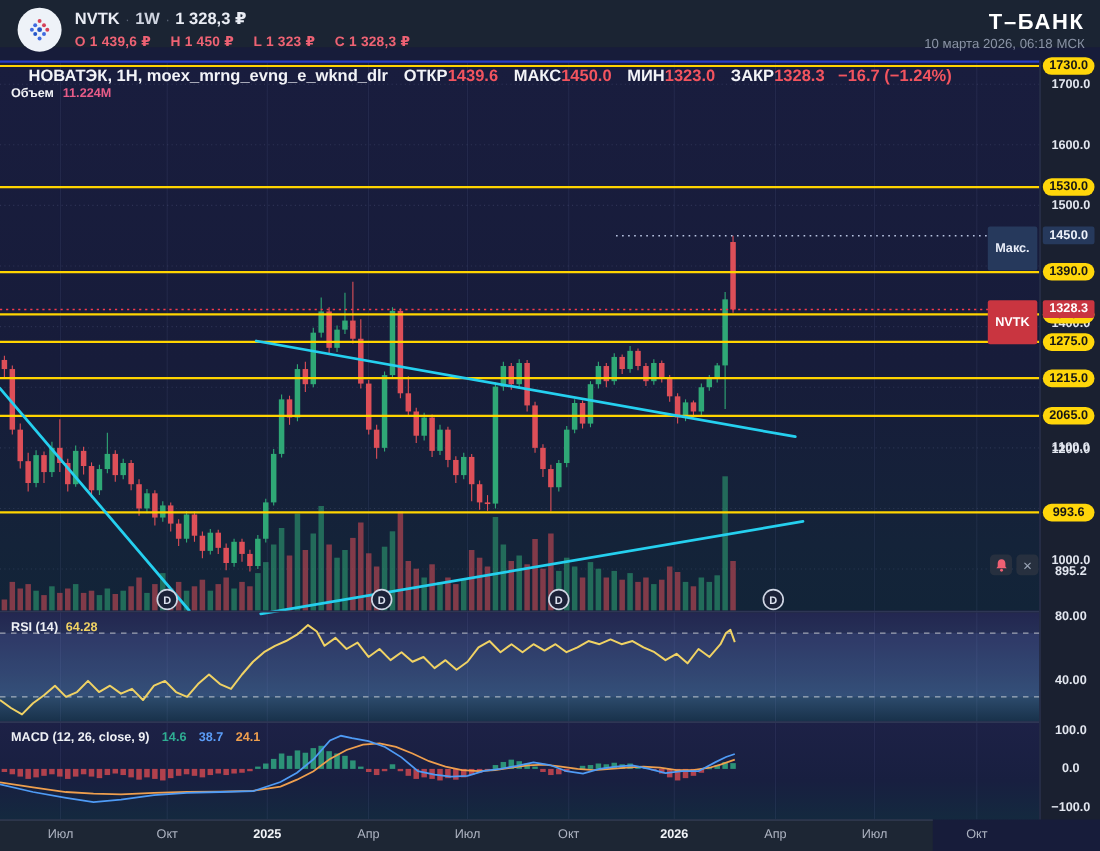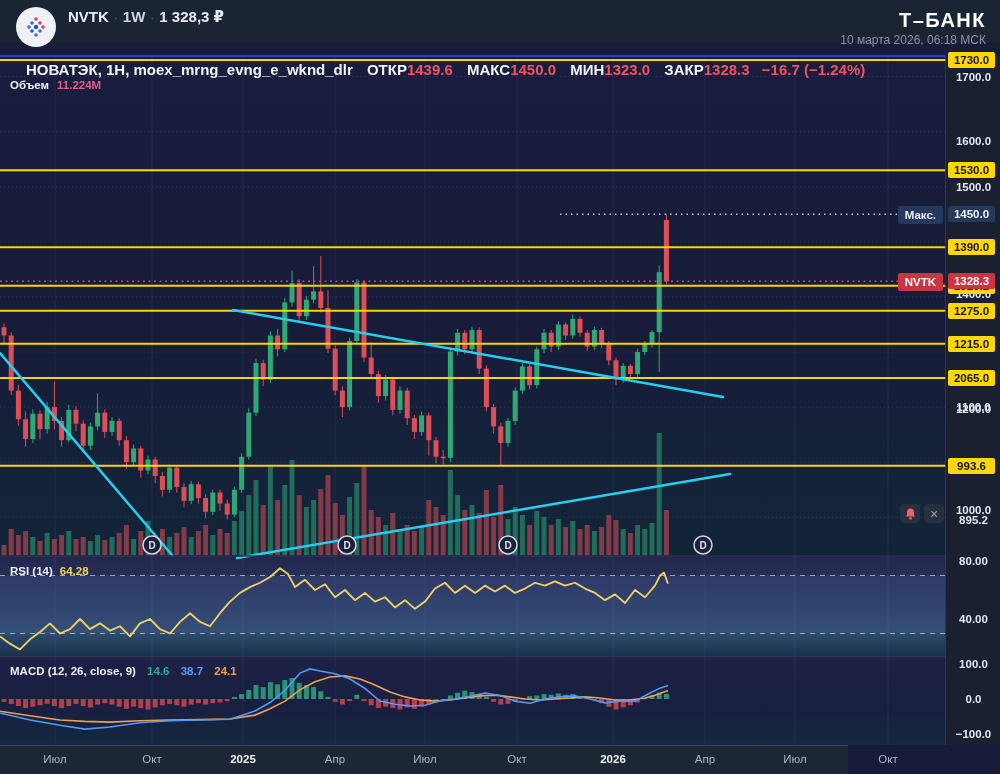--- a/index.html
+++ b/index.html
@@ -33,32 +33,32 @@
   #legend1 .chg{color:#f2545f;margin-left:8px;}
   #legend2{position:absolute;left:10px;top:24px;font-size:11.5px;font-weight:bold;color:#f2f3f7;}
   #legend2 .val{color:#e85c88;margin-left:8px;}
   #rsi-label{position:absolute;left:10px;top:510px;font-size:11.5px;font-weight:bold;color:#eef0f5;}
   #rsi-label .val{color:#f0d264;margin-left:7px;}
   #macd-label{position:absolute;left:10px;top:610px;font-size:11.5px;font-weight:bold;color:#eef0f5;}
   #macd-label .v1{color:#2fae93;margin-left:8px;}
   #macd-label .v2{color:#5b9cf6;margin-left:8px;}
   #macd-label .v3{color:#ef9f4e;margin-left:8px;}
   
-  .float-lab{position:absolute;font-size:11.5px;font-weight:bold;padding:3px 7px;border-radius:2px;}
+  .float-lab{position:absolute;font-size:11.5px;font-weight:bold;padding:14px 7px;border-radius:2px;}
   #max-lab{right:57px;top:151px;background:#26395c;color:#e8edf8;}
   #nvtk-lab{right:57px;top:218px;background:#c93540;color:#fff;}
   
   .sq-btn{position:absolute;width:20px;height:19px;border-radius:4px;background:#27303f;
           display:flex;align-items:center;justify-content:center;cursor:pointer;}
   #bell-btn{left:900px;top:449px;}
   #close-btn{left:924px;top:449px;color:#9aa4b5;font-size:14px;line-height:1;}
   
   #paxis{position:absolute;left:945px;top:0;width:55px;height:690px;background:#1a2030;border-left:1px solid #2e3654;}
   .ax{position:absolute;left:0;width:55px;text-align:center;font-size:11.5px;font-weight:bold;color:#e2e6ef;height:14px;line-height:14px;}
-  .ax.badge-y{left:2px;width:47px;background:#ffd60a;color:#151515;border-radius:2px;height:16px;line-height:16px;}
+  .ax.badge-y{left:2px;width:47px;background:#ffd60a;color:#151515;border-radius:8px;height:16px;line-height:16px;}
   .ax.badge-r{left:2px;width:47px;background:#c93540;color:#fff;border-radius:2px;height:16px;line-height:16px;}
   .ax.badge-b{left:2px;width:47px;background:#26395c;color:#eef2fa;border-radius:2px;height:16px;line-height:16px;}
   
   #taxis{position:absolute;left:0;top:745px;width:848px;height:29px;background:#1d2634;border-top:1px solid #39425c;}
   .tx{position:absolute;top:7px;font-size:11.5px;color:#aeb4c2;transform:translateX(-50%);}
   .tx.year{color:#f2f4f8;font-weight:bold;}
 </style>
 </head>
 <body>
 <div id="app">
@@ -74,20 +74,26 @@
           <circle cx="13" cy="13" r="2.2" fill="#2656c9"></circle>
           <circle cx="20" cy="13" r="1.8" fill="#d6415a"></circle>
           <circle cx="9" cy="17" r="1.8" fill="#2656c9"></circle>
           <circle cx="17" cy="17" r="1.8" fill="#3f6ae0"></circle>
           <circle cx="13" cy="21" r="1.8" fill="#3f6ae0"></circle>
         </g>
       </svg>
     </div>
     <div id="sym-row">
       <span>NVTK</span><span class="sep">·</span><span class="tf">1W</span><span class="sep">·</span><span>1 328,3 ₽</span>
+    </div>
+    <div id="ohlc-row">
+      <span class="pair"><span>О</span> <span>1 439,6 ₽</span></span>
+      <span class="pair"><span>Н</span> <span>1 450 ₽</span></span>
+      <span class="pair"><span>L</span> <span>1 323 ₽</span></span>
+      <span class="pair"><span>С</span> <span>1 328,3 ₽</span></span>
     </div>
     <div id="bank">Т–БАНК</div>
     <div id="dt">10 марта 2026, 06:18 МСК</div>
   </div>
 
   <div id="chart">
     <div id="bg-main" class="pane-bg"></div>
     <div id="bg-rsi" class="pane-bg"></div>
     <div id="bg-macd" class="pane-bg"></div>
     <div id="topline"></div>
@@ -560,21 +566,21 @@
         <path d="M5.5 0.5 C3.2 0.5 2 2.2 2 4.2 L2 7 L0.8 8.6 L10.2 8.6 L9 7 L9 4.2 C9 2.2 7.8 0.5 5.5 0.5 Z" fill="#ef6073"></path>
         <circle cx="5.5" cy="10.4" r="1.3" fill="#ef6073"></circle>
       </svg>
     </div>
     <div id="close-btn" class="sq-btn">
         <span>×</span>
       </div>
 
     <div id="paxis">
         <div class="ax " style="top: 15px;">1700.0</div>
-        <div class="ax " style="top: 70px; margin-top: 9px;">1600.0</div>
+        <div class="ax " style="top: 70px;">1600.0</div>
         <div class="ax " style="top: 125px;">1500.0</div>
         <div class="ax " style="top: 232px;">1400.0</div>
         <div class="ax " style="top: 347px;">1200.0</div>
         <div class="ax " style="top: 345px;">1100.0</div>
         <div class="ax " style="top: 448px;">1000.0</div>
         <div class="ax " style="top: 458px;">895.2</div>
         <div class="ax badge-b" style="top: 151px;">1450.0</div>
         <div class="ax badge-y" style="top: -3px;">1730.0</div>
         <div class="ax badge-y" style="top: 107px;">1530.0</div>
         <div class="ax badge-y" style="top: 184px;">1390.0</div>

